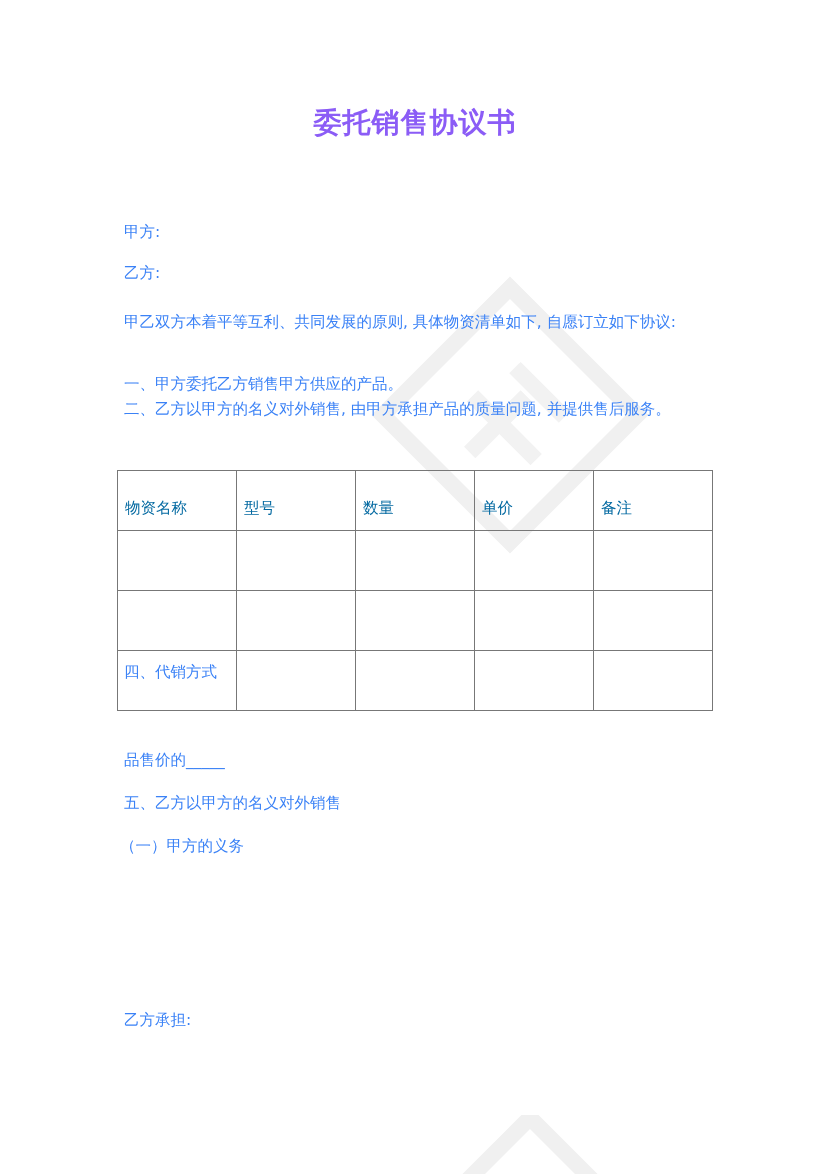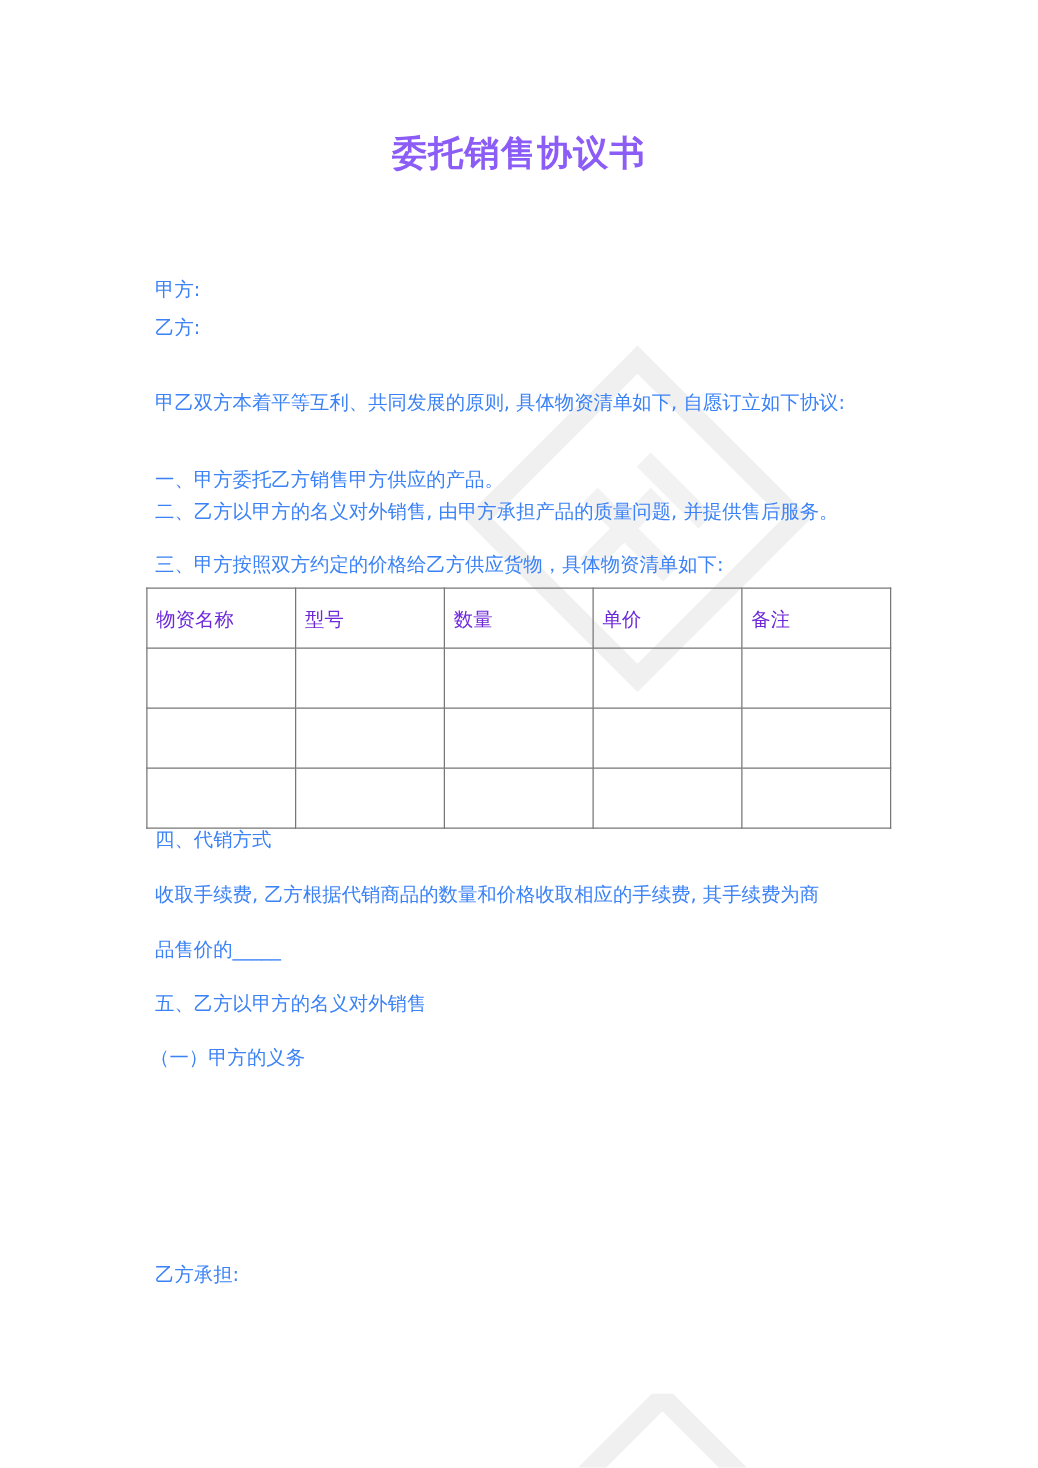--- a/index.html
+++ b/index.html
@@ -52,25 +52,25 @@
       position: absolute;
       left: 117px;
       top: 470px;
       width: 595px;
       border-collapse: collapse;
       table-layout: fixed;
     }
     table.goods th, table.goods td {
       border: 1.5px solid #777;
       height: 43px;
-      padding: 4px 0 0 7px;
+      padding: 16px 0 0 7px;
       text-align: left;
       font-weight: normal;
       font-size: 15.5px;
-      color: #6d28d9;
+      color: #0369a1;
       vertical-align: middle;
     }
     table.goods th { height: 43px; }
   </style>
 </head>
 <body>
 
 <svg class="watermark" style="left:360px; top:250px;" width="300" height="330" viewBox="0 0 300 330">
   <g fill="none" stroke="#f0f0f0" stroke-width="16" transform="rotate(45 150 165)">
     <rect x="60" y="75" width="180" height="180"></rect>
@@ -87,25 +87,24 @@
   </g>
   <g fill="#f2f2f2">
     <rect x="120" y="90" width="70" height="14" transform="rotate(45 150 130)"></rect>
   </g>
 </svg>
 
 <div class="page">
   <div class="title">委托销售协议书</div>
 
   <div class="line" style="top:222px;">甲方:</div>
-  <div class="line" style="top:252px;">乙方:</div>
+  <div class="line" style="top:263px;">乙方:</div>
   <div class="line" style="top:312px;">甲乙双方本着平等互利、共同发展的原则, 具体物资清单如下, 自愿订立如下协议:</div>
   <div class="line" style="top:374px;">一、甲方委托乙方销售甲方供应的产品。</div>
   <div class="line" style="top:399px;">二、乙方以甲方的名义对外销售, 由甲方承担产品的质量问题, 并提供售后服务。</div>
-  <div class="line" style="top:442px;">三、甲方按照双方约定的价格给乙方供应货物，具体物资清单如下:</div>
 
   <table class="goods">
     <colgroup>
       <col style="width:119px">
         <col style="width:119px">
         <col style="width:119px">
         <col style="width:119px">
         <col style="width:119px">
     </colgroup>
     <thead>
@@ -136,18 +135,17 @@
         <td></td>
         <td></td>
         <td></td>
         <td></td>
         <td></td>
       </tr>
     </tbody>
   </table>
 
   <div class="line" style="top:662px;">四、代销方式</div>
-  <div class="line" style="top:706px;">收取手续费, 乙方根据代销商品的数量和价格收取相应的手续费, 其手续费为商</div>
   <div class="line" style="top:750px;">品售价的_____</div>
   <div class="line" style="top:793px;">五、乙方以甲方的名义对外销售</div>
   <div class="line indent" style="top:836px;">（一）甲方的义务</div>
   <div class="line" style="top:1010px;">乙方承担:</div>
 </div>
 
 </body></html>

